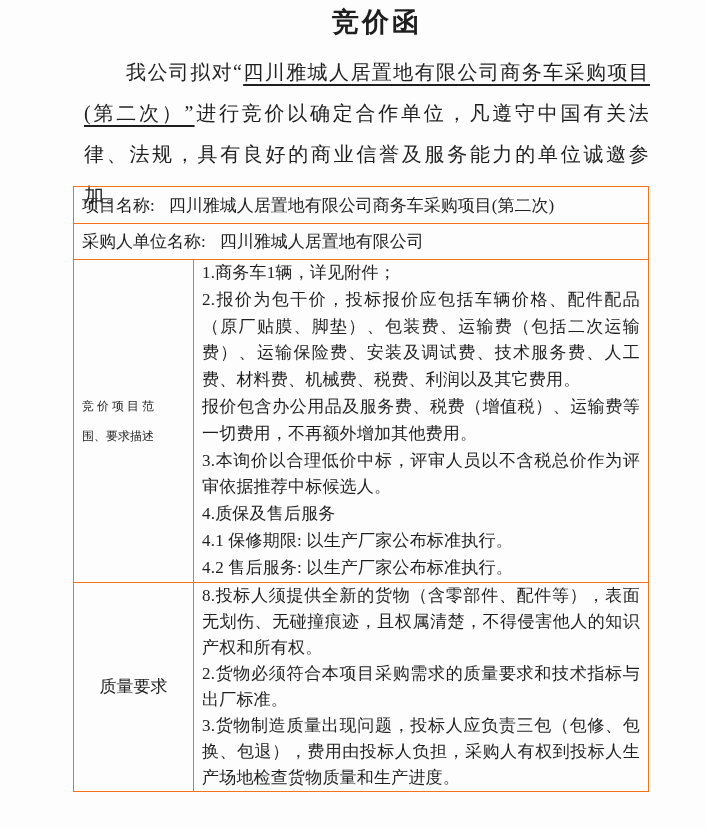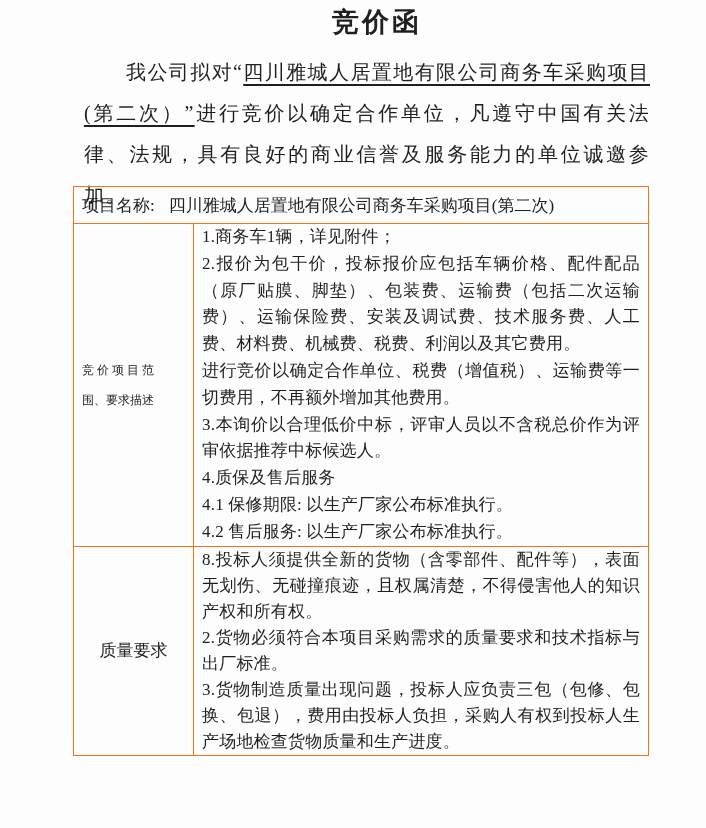--- a/index.html
+++ b/index.html
@@ -97,29 +97,32 @@
       <col style="width:144px">
       <col style="width:91px">
       <col style="width:220px">
     </colgroup>
 
     <tbody>
         <tr class="r1">
       <td colspan="4" class="kv"><span class="k">项目名称:</span><span class="v">四川雅城人居置地有限公司商务车采购项目(第二次)</span></td>
     </tr>
 
+    <tr class="r-small">
+      <td colspan="4" class="kv"><span class="k">采购人单位名称:</span><span class="v">四川雅城人居置地有限公司</span></td>
+    </tr>
 
 
     <tr class="r-scope">
       <td class="rowlabel">竞 价 项 目 范
 围、要求描述</td>
       <td colspan="3" class="content">
         <p>1.商务车1辆，详见附件；</p>
         <p>2.报价为包干价，投标报价应包括车辆价格、配件配品（原厂贴膜、脚垫）、包装费、运输费（包括二次运输费）、运输保险费、安装及调试费、技术服务费、人工费、材料费、机械费、税费、利润以及其它费用。</p>
-        <p>进行竞价以确定合作单位、税费（增值税）、运输费等一切费用，不再额外增加其他费用。</p>
+        <p>报价包含办公用品及服务费、税费（增值税）、运输费等一切费用，不再额外增加其他费用。</p>
         <p>3.本询价以合理低价中标，评审人员以不含税总价作为评审依据推荐中标候选人。</p>
         <p>4.质保及售后服务</p>
         <p>4.1 保修期限: 以生产厂家公布标准执行。</p>
         <p>4.2 售后服务: 以生产厂家公布标准执行。</p>
       </td>
     </tr>
 
     <tr class="r-quality">
       <td class="rowlabel centered">质量要求</td>
       <td colspan="3" class="content">

